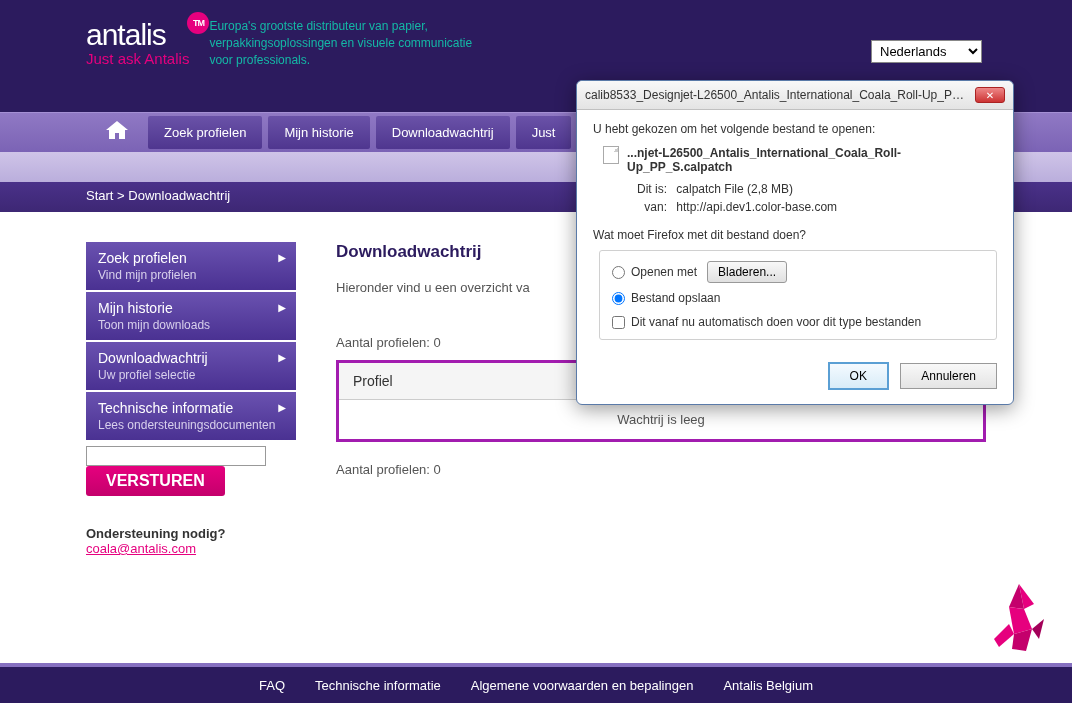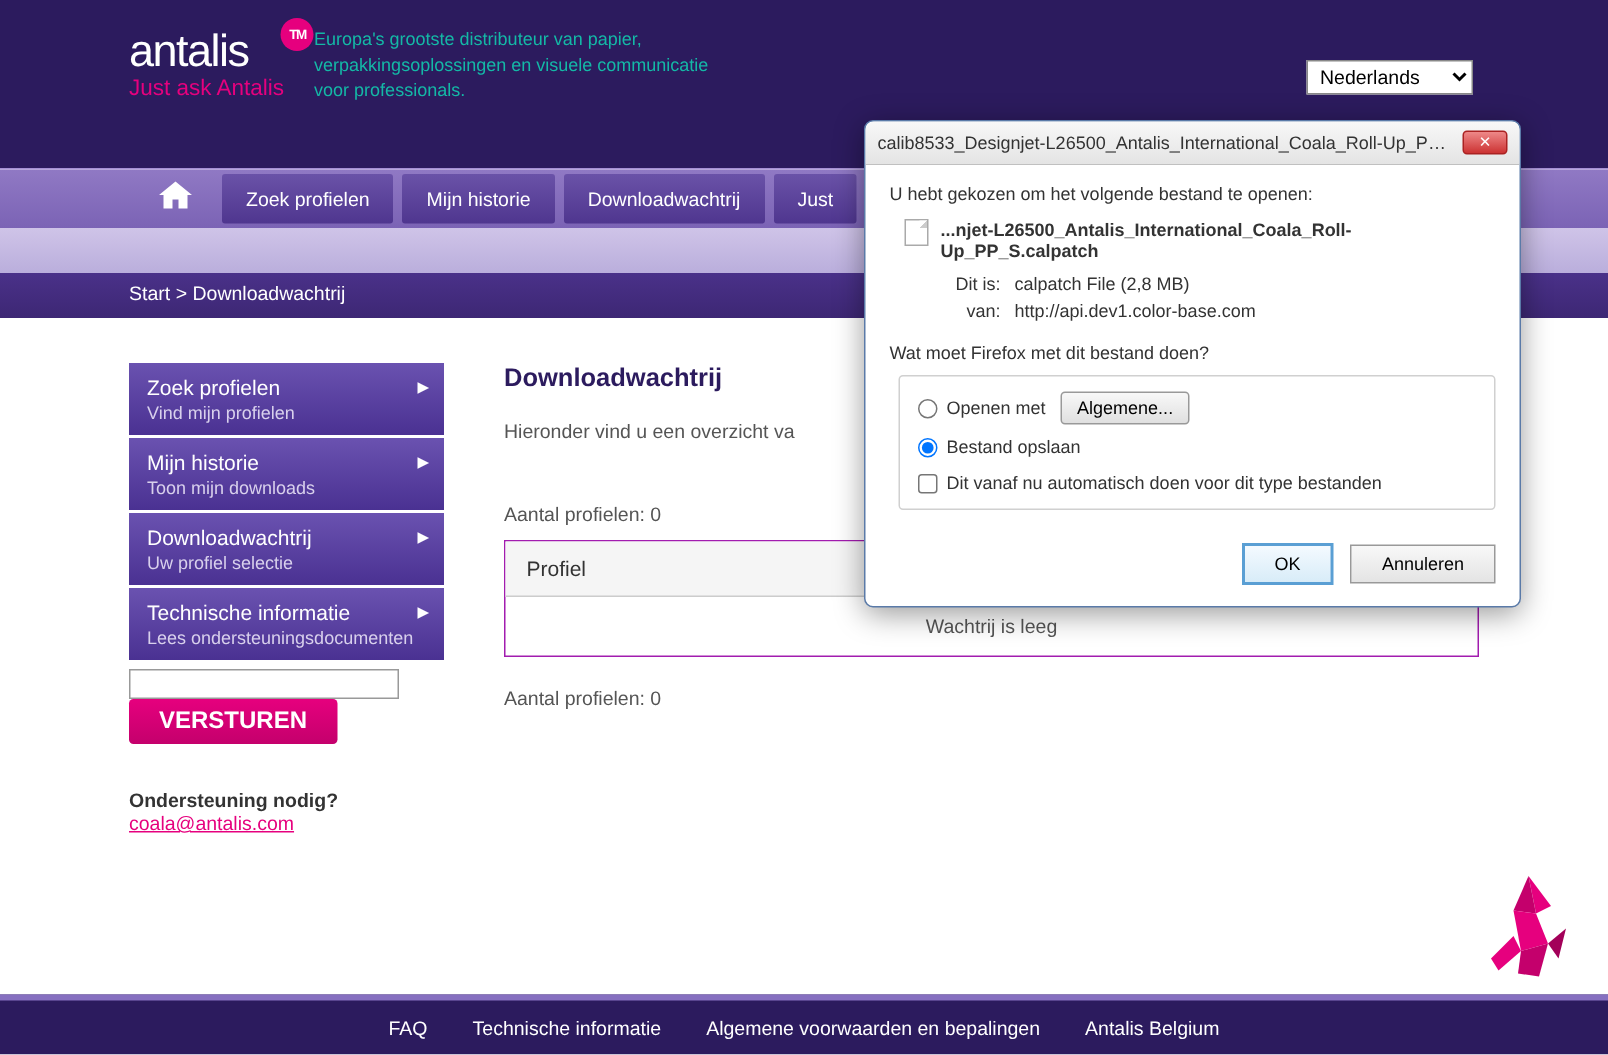--- a/index.html
+++ b/index.html
@@ -41,21 +41,21 @@
 .profile-input { width: 180px; margin-top: 4px; border: 1px solid #999; height: 20px; padding: 2px; }
 .send-btn { background: linear-gradient(#e6007e, #c4006c); color: #fff; border: none; padding: 6px 20px; font-weight: bold; font-size: 16px; border-radius: 3px; cursor: pointer; }
 .support { margin-top: 30px; font-size: 13px; }
 .support .bold { font-weight: bold; }
 .support a { color: #e6007e; text-decoration: underline; }
 
 .main { flex: 1; }
 .main h2 { color: #2c1b5e; font-size: 17px; font-weight: bold; margin-bottom: 18px; }
 .main .desc { color: #555; font-size: 13px; margin-bottom: 40px; }
 .count { color: #555; font-size: 13px; margin-bottom: 10px; }
-.table { border: 1px solid #a21caf; width: 100%; }
+.table { border: 3px solid #a21caf; width: 100%; }
 .table-header { background: #f5f5f5; padding: 10px 14px; border-bottom: 1px solid #ccc; font-size: 14px; color: #333; }
 .table-empty { padding: 12px; text-align: center; color: #555; font-size: 13px; }
 .count2 { margin-top: 20px; color: #555; font-size: 13px; }
 
 
 .footer { position: absolute; bottom: 0; left: 0; right: 0; background: #2c1b5e; height: 40px; border-top: 4px solid #8670c0; display: flex; align-items: center; justify-content: center; gap: 30px; }
 .footer span { color: #fff; font-size: 13px; cursor: pointer; }
 
 
 .origami { position: absolute; right: 18px; bottom: 44px; width: 70px; height: 80px; }
@@ -213,21 +213,21 @@
     </div>
     <div class="file-meta">
       <span class="lbl">van:</span>
       <span>http://api.dev1.color-base.com</span>
     </div>
     <div class="action-prompt">Wat moet Firefox met dit bestand doen?</div>
     <div class="fieldset">
       <div class="radio-row">
         <input type="radio" name="act" style="">
         <span>Openen met</span>
-        <button class="browse-btn">Algemene...</button>
+        <button class="browse-btn">Bladeren...</button>
       </div>
       <div class="radio-row">
         <input type="radio" name="act" checked="" style="">
         <span>Bestand opslaan</span>
       </div>
       <div class="check-row">
         <input type="checkbox" style="">
         <span>Dit vanaf nu automatisch doen voor dit type bestanden</span>
       </div>
     </div>

